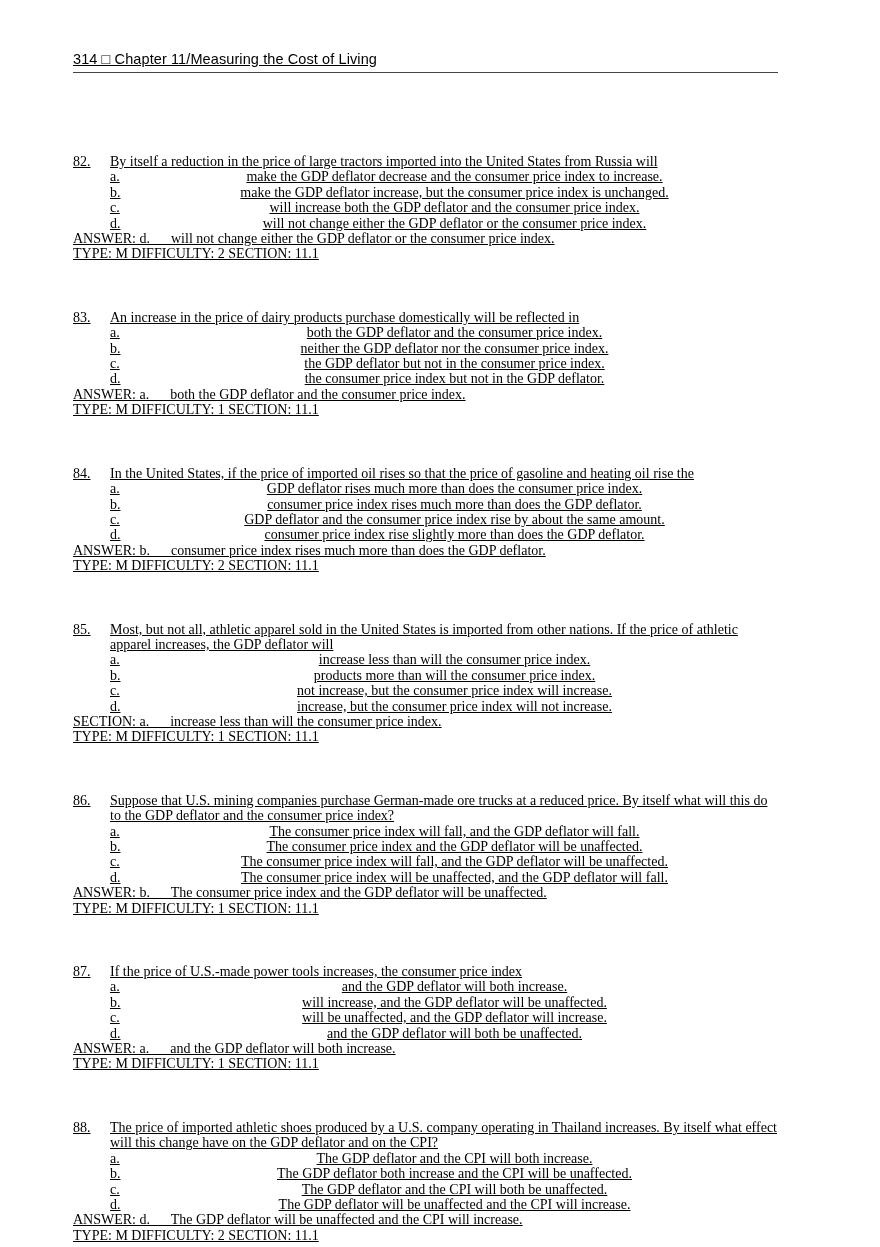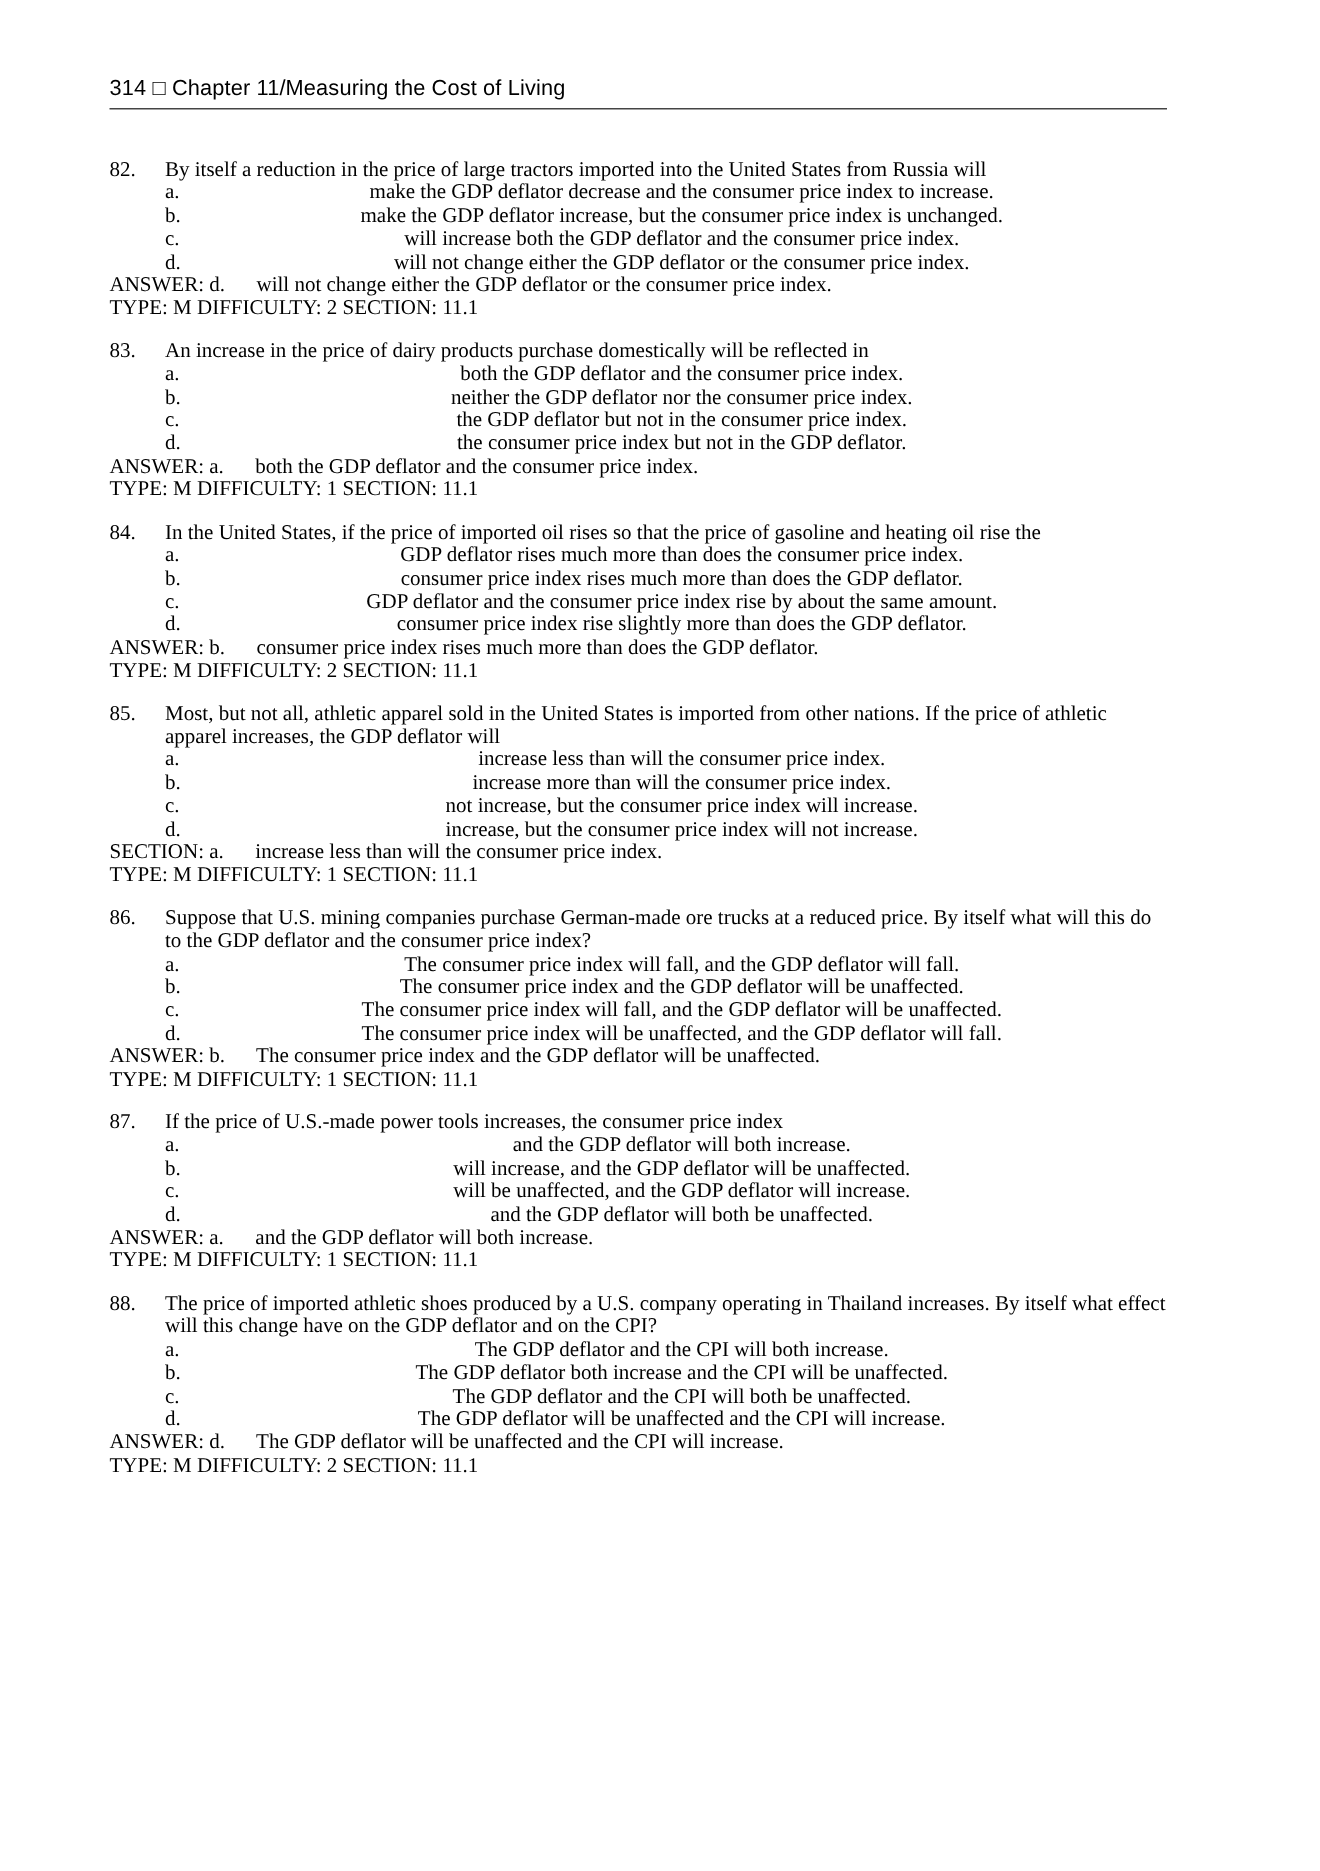--- a/index.html
+++ b/index.html
@@ -6,38 +6,39 @@
   body {
     width: 880px; height: 1247px; overflow: hidden;
     font-family: "Liberation Serif", "DejaVu Serif", serif;
     color: #000;
     -webkit-font-smoothing: antialiased;
   }
   .page {
     box-sizing: border-box;
     width: 880px; height: 1247px;
     padding: 0 102px 0 73px;
+    text-decoration: underline;
   }
   .header {
     font-family: "Liberation Sans", "DejaVu Sans", sans-serif;
     font-size: 14.5px;
     padding-top: 51px;
     letter-spacing: 0.1px;
   }
   .header-rule {
     border: none;
     border-top: 1px solid #444;
     margin: 5px 0 0 0;
   }
   .content {
     padding-top: 33px;
     font-size: 14px;
     line-height: 15.4px;
   }
-  .question { margin-bottom: 13px; }
+  .question { margin-bottom: 13px; margin-top: 48px; }
   .q-head { display: flex; }
   .q-num { flex: none; width: 37px; }
   .q-stem { flex: 1; }
   .choices { margin-left: 37px; }
   .choice { display: flex; }
   .c-letter { flex: none; width: 21px; }
   .c-text { flex: 1; text-align: center; }
   .answer-line, .type-line { white-space: pre-wrap; }
 </style>
 </head>
@@ -135,21 +136,21 @@
         <span class="q-num">85.</span>
         <span class="q-stem">Most, but not all, athletic apparel sold in the United States is imported from other nations. If the price of athletic apparel increases, the GDP deflator will</span>
       </div>
       <div class="choices">
         <div class="choice">
           <span class="c-letter">a.</span>
           <span class="c-text">increase less than will the consumer price index.</span>
         </div>
         <div class="choice">
           <span class="c-letter">b.</span>
-          <span class="c-text">increase more than will the consumer price index.</span>
+          <span class="c-text">products more than will the consumer price index.</span>
         </div>
         <div class="choice">
           <span class="c-letter">c.</span>
           <span class="c-text">not increase, but the consumer price index will increase.</span>
         </div>
         <div class="choice">
           <span class="c-letter">d.</span>
           <span class="c-text">increase, but the consumer price index will not increase.</span>
         </div>
       </div>

